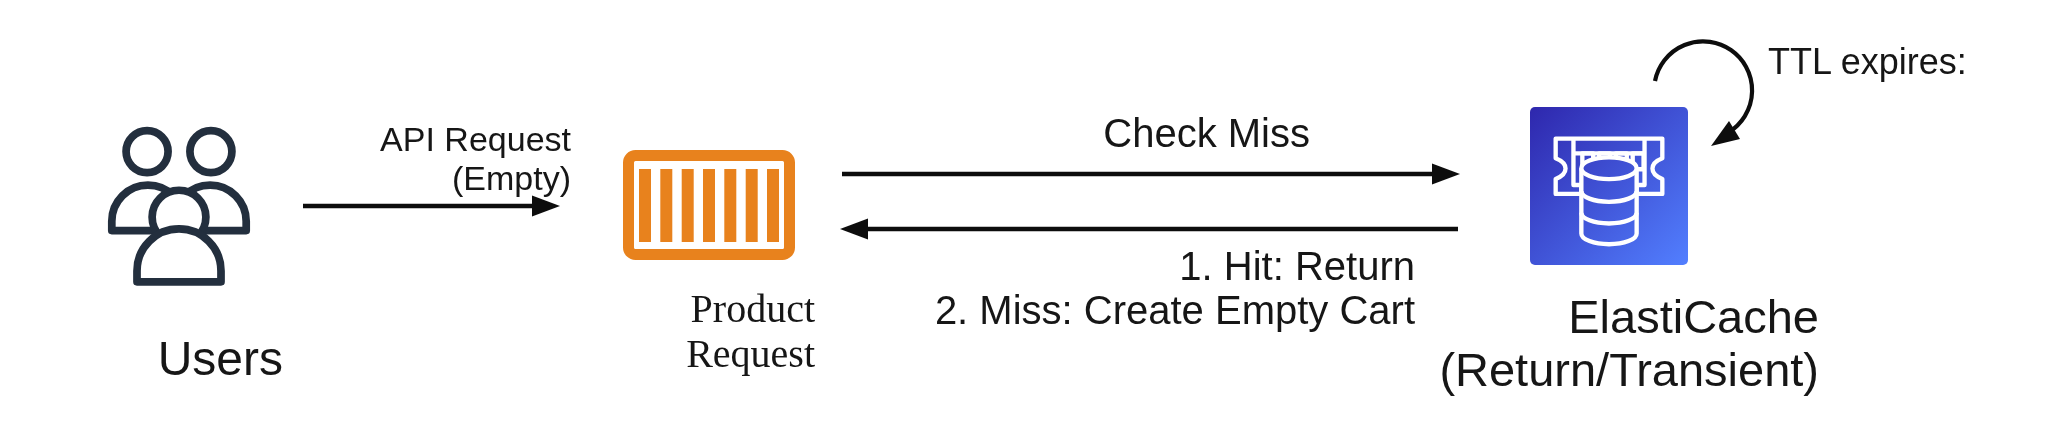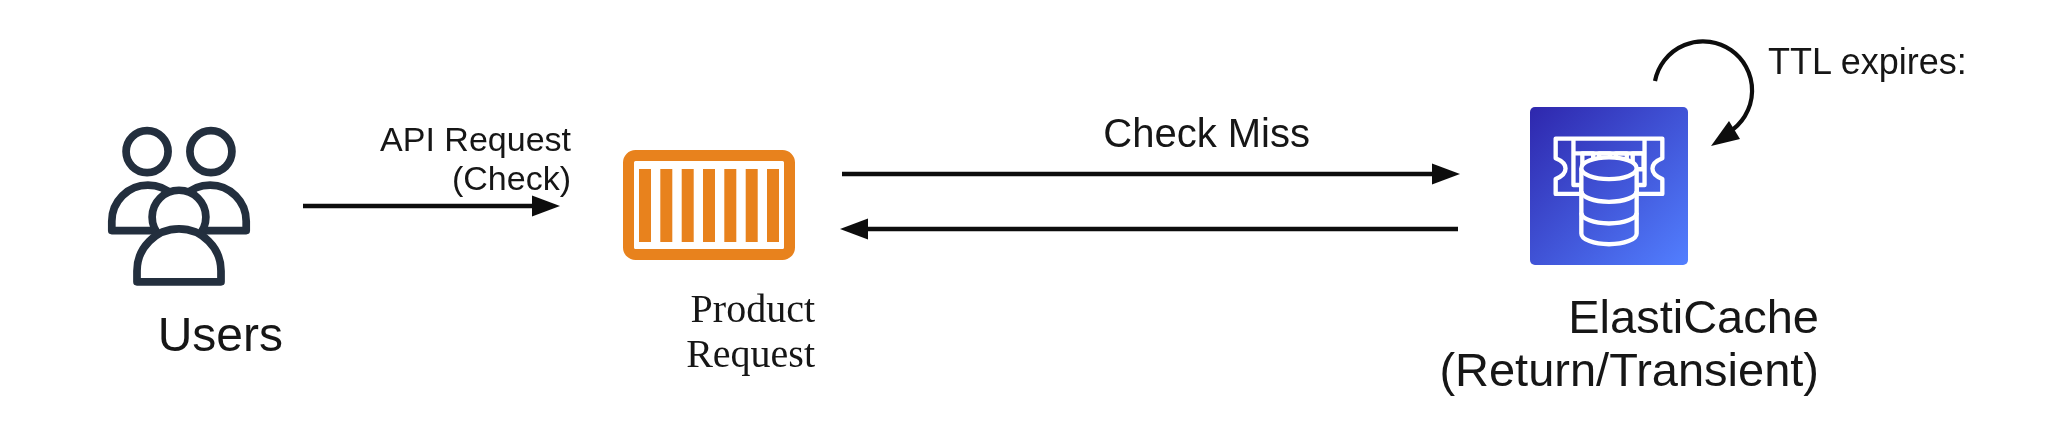--- a/index.html
+++ b/index.html
@@ -11,21 +11,21 @@
     font-family:"Liberation Sans", sans-serif;
     color:#161616;
   }
   .abs{position:absolute;}
   .label{
     color:#161616;
     text-align:right;
     white-space:nowrap;
     line-height:1.12;
   }
-  .users-label{left:75px;top:308px;width:208px;font-size:48px;}
+  .users-label{left:75px;top:332px;width:208px;font-size:48px;}
   .api-label{left:311px;top:120px;width:260px;font-size:34px;line-height:1.16;}
   .product-label{left:603px;top:286px;width:212px;font-size:40px;line-height:1.13;font-family:Liberation Serif, serif;}
   .check-label{left:1000px;top:111px;width:310px;font-size:40px;}
   .hitmiss-label{left:855px;top:244px;width:560px;font-size:40px;line-height:1.1;}
   .ec-label{left:1399px;top:290px;width:420px;font-size:47px;line-height:1.13;}
   .ttl-label{left:1768px;top:42px;width:280px;font-size:36px;line-height:1.1;text-align:left;}
   svg{display:block;}
 </style>
 </head>
 <body>
@@ -106,23 +106,27 @@
     <g fill="#0d0d0d">
       <polygon points="560,206 532,195.5 532,216.5"></polygon>
       <polygon points="1460,174 1432,163.5 1432,184.5"></polygon>
       <polygon points="840,229 868,218.5 868,239.5"></polygon>
       <polygon points="1711,146 1729,121 1740,139"></polygon>
     </g>
   </svg>
 
   <div class="abs label api-label">
     <div>API Request</div>
-    <div>(Check)</div>
+    <div>(Empty)</div>
   </div>
 
   <div class="abs label check-label">Check Miss</div>
 
+  <div class="abs label hitmiss-label">
+    <div>1. Hit: Return</div>
+    <div>2. Miss: Create Empty Cart</div>
+  </div>
 
   <div class="abs label ttl-label">
     <div>TTL expires:</div>
   </div>
 
 </div>
 
 </body></html>

